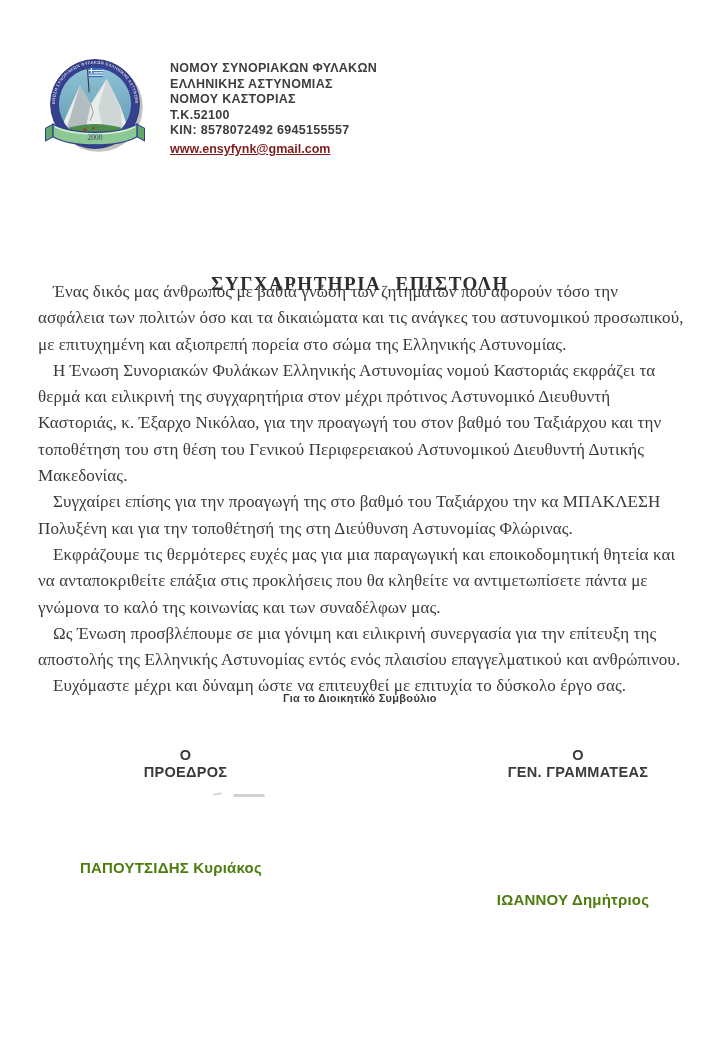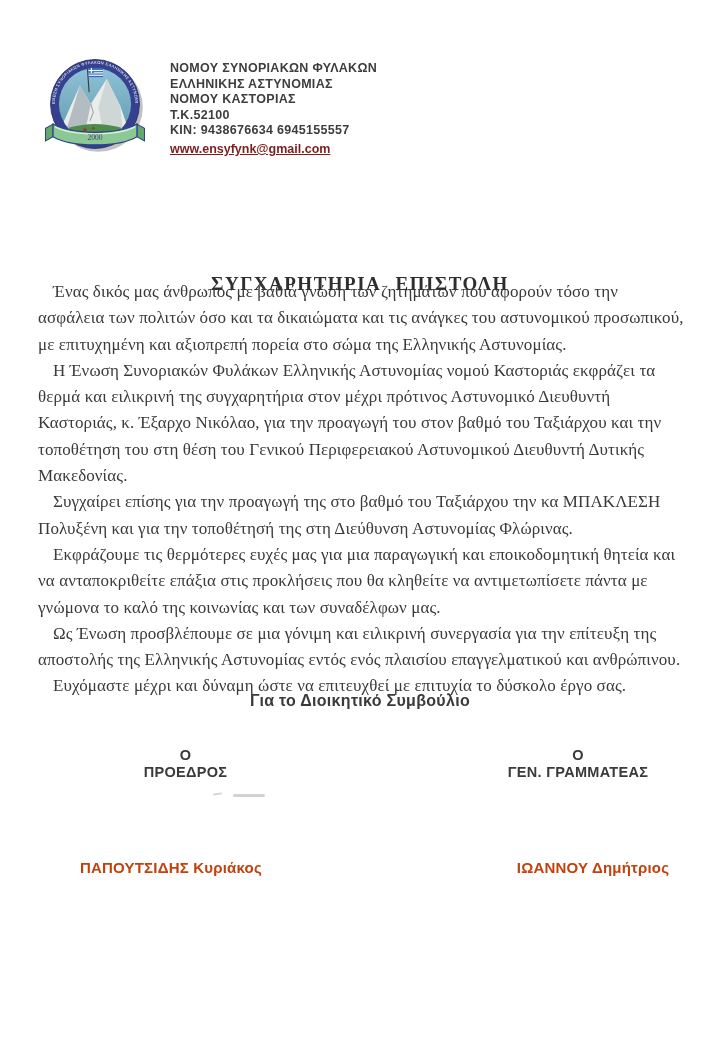--- a/index.html
+++ b/index.html
@@ -21,36 +21,36 @@
     color:#2e2e2e; letter-spacing:1.5px; word-spacing:9px;margin-top:42px; }
 
   
   .body-text { position:absolute; left:38px; top:279px; width:649px;
     font-family:"Liberation Serif", serif; font-size:17px; line-height:26.3px;
     color:#3a3a3a; letter-spacing:0.1px; }
   .body-text p { margin:0; text-indent:15px; }
 
   
   .closing { position:absolute; top:692px; left:0; width:720px; text-align:center;
-    font-weight:bold; font-size:16px; color:#3a3a3a; letter-spacing:0.3px; }
+    font-weight:bold; font-size:11px; color:#3a3a3a; letter-spacing:0.3px; }
   .sig { position:absolute; top:747px; text-align:center; font-weight:bold;
     font-size:14.5px; line-height:16.5px; color:#3a3a3a; letter-spacing:0.3px; }
   .sig-left  { left:108px; width:155px; }
   .sig-right { left:497px; width:162px; }
   .sig span { display:block; }
 
   .smudge { position:absolute; left:213px; top:790px; width:56px; height:8px; }
   .smudge i { position:absolute; display:block; background:#d7d7d7; border-radius:2px; }
   .smudge i:nth-child(1) { left:0; top:3px; width:9px; height:2px; transform:rotate(-8deg); }
   .smudge i:nth-child(2) { left:20px; top:4px; width:32px; height:2.5px; background:#d2d2d2; }
 
   .sig-name { position:absolute; top:859px; text-align:center; font-weight:bold;
-    font-size:15px; color:#c2410c; letter-spacing:0.2px; white-space:nowrap; }
+    font-size:15px; color:#4d7c0f; letter-spacing:0.2px; white-space:nowrap; }
   .name-left  { left:80px;  width:180px; }
-  .name-right { left:503px; width:180px; }
+  .name-right { left:483px; width:180px;margin-top:32px; }
 </style>
 </head>
 <body>
 
 <div class="page">
 
   <svg class="emblem" viewBox="0 0 124 118" aria-hidden="true">
     <defs>
       <clipPath id="innerClip">
           <circle cx="62" cy="56" r="43"></circle>
@@ -94,21 +94,21 @@
       <path d="M 14,83 C 35,94.5 89,94.5 110,83" fill="none" stroke="#e9f4e9" stroke-width="1.6" opacity="0.85"></path>
       <text x="62" y="99.5" text-anchor="middle" font-size="9" fill="#3f4e6e" font-family="Liberation Serif, serif">2000</text>
     </g>
   </svg>
 
   <div class="org-block">
     <div class="org-line">ΝΟΜΟΥ ΣΥΝΟΡΙΑΚΩΝ ΦΥΛΑΚΩΝ</div>
     <div class="org-line">ΕΛΛΗΝΙΚΗΣ ΑΣΤΥΝΟΜΙΑΣ</div>
     <div class="org-line">ΝΟΜΟΥ ΚΑΣΤΟΡΙΑΣ</div>
     <div class="org-line">Τ.Κ.52100</div>
-    <div class="org-line">ΚΙΝ: 9438676634  6945155557</div>
+    <div class="org-line">ΚΙΝ: 8578072492  6945155557</div>
     <a class="org-email">www.ensyfynk@gmail.com</a>
   </div>
 
   <div class="title">ΣΥΓΧΑΡΗΤΗΡΙΑ ΕΠΙΣΤΟΛΗ</div>
 
   <div class="body-text">
     <p>Ένας δικός μας άνθρωπος με βαθιά γνώση των ζητημάτων που αφορούν τόσο την ασφάλεια των πολιτών όσο και τα δικαιώματα και τις ανάγκες του αστυνομικού προσωπικού, με επιτυχημένη και αξιοπρεπή πορεία στο σώμα της Ελληνικής Αστυνομίας.</p>
     <p>Η Ένωση Συνοριακών Φυλάκων Ελληνικής Αστυνομίας νομού Καστοριάς εκφράζει τα θερμά και ειλικρινή της συγχαρητήρια στον μέχρι πρότινος Αστυνομικό Διευθυντή Καστοριάς, κ. Έξαρχο Νικόλαο, για την προαγωγή του στον βαθμό του Ταξιάρχου και την τοποθέτηση του στη θέση του Γενικού Περιφερειακού Αστυνομικού Διευθυντή Δυτικής Μακεδονίας.</p>
     <p>Συγχαίρει επίσης για την προαγωγή της στο βαθμό του Ταξιάρχου την κα ΜΠΑΚΛΕΣΗ Πολυξένη και για την τοποθέτησή της στη Διεύθυνση Αστυνομίας Φλώρινας.</p>
     <p>Εκφράζουμε τις θερμότερες ευχές μας για μια παραγωγική και εποικοδομητική θητεία και να ανταποκριθείτε επάξια στις προκλήσεις που θα κληθείτε να αντιμετωπίσετε πάντα με γνώμονα το καλό της κοινωνίας και των συναδέλφων μας.</p>

